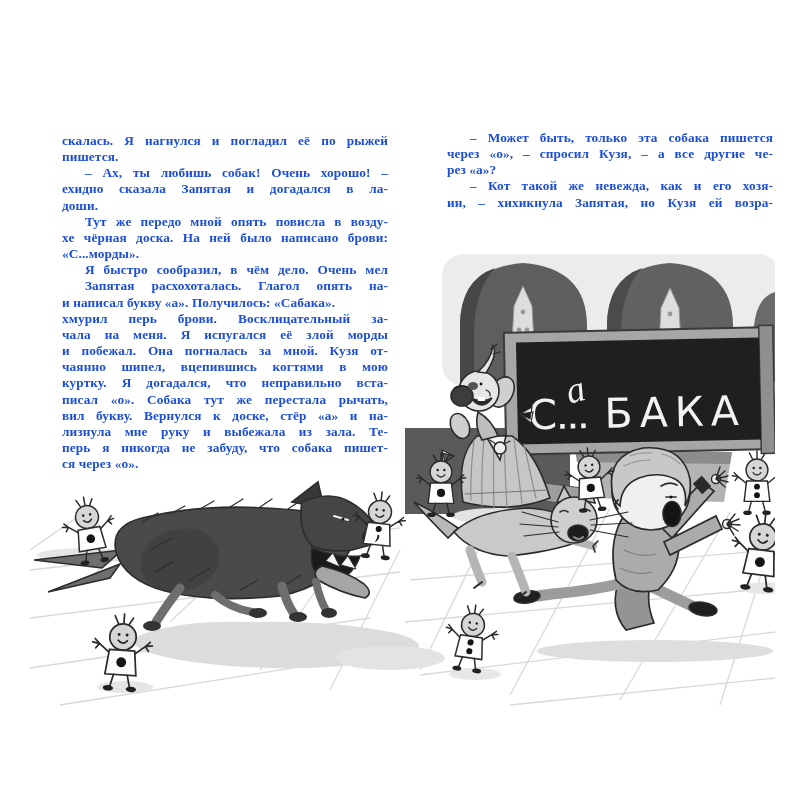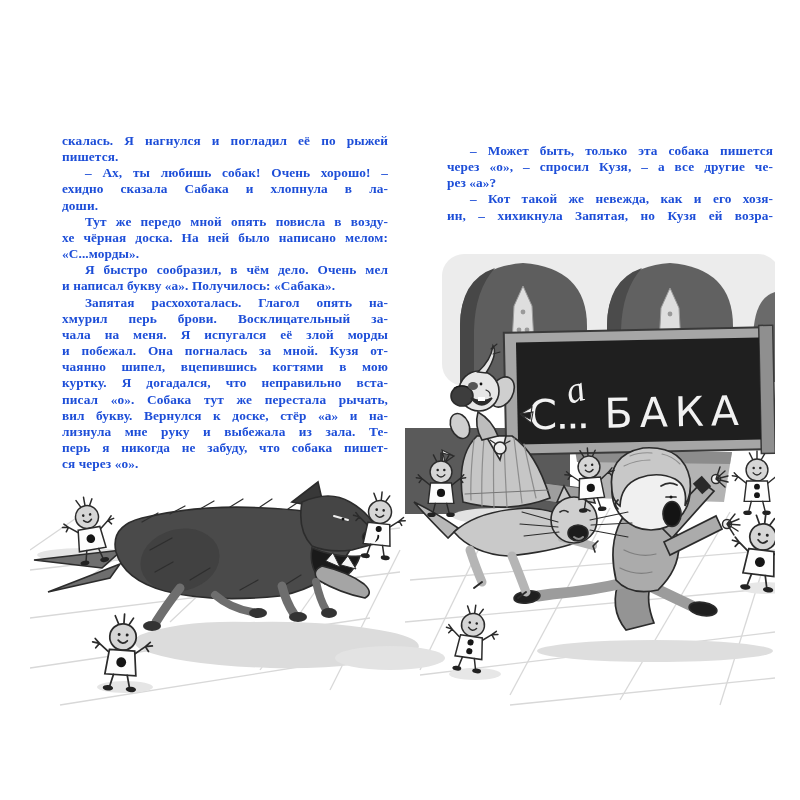--- a/index.html
+++ b/index.html
@@ -2,43 +2,43 @@
 <html><head>
 <meta charset="utf-8">
 <style>
   html,body{margin:0;padding:0;}
   body{width:800px;height:800px;background:#ffffff;position:relative;overflow:hidden;
        font-family:"Liberation Serif",serif;}
   .stage{position:absolute;inset:0;background:#ffffff;}
   .textcol{position:absolute;width:326px;font-weight:700;font-size:13.3px;
            line-height:16.15px;color:#1d4ed8;letter-spacing:0.1px;}
   #left-text{left:62px;top:133px;}
-  #right-text{left:447px;top:143px;}
+  #right-text{left:447px;top:130px;}
   .line{text-align:justify;text-align-last:justify;}
   .line.end{text-align-last:left;}
   .line.ind{text-indent:23px;}
   #illustration{position:absolute;left:30px;top:250px;}
 </style>
 </head>
 <body>
 
 <div class="stage">
 
   <div class="textcol" id="left-text">
       <div class="line">скалась. Я нагнулся и погладил её по рыжей</div>
       <div class="line end">пишется.</div>
       <div class="line ind">– Ах, ты любишь собак! Очень хорошо! –</div>
-      <div class="line">ехидно сказала Сабака и хлопнула в ла-</div>
+      <div class="line">ехидно сказала Запятая и догадался в ла-</div>
       <div class="line end">доши.</div>
       <div class="line ind">Тут же передо мной опять повисла в возду-</div>
-      <div class="line">хе чёрная доска. На ней было написано мелом:</div>
+      <div class="line">хе чёрная доска. На ней было написано брови:</div>
       <div class="line end">«С...морды».</div>
       <div class="line ind">Я быстро сообразил, в чём дело. Очень мел</div>
+      <div class="line ind">Запятая расхохоталась. Глагол опять на-</div>
       <div class="line end">и написал букву «а». Получилось: «Сабака».</div>
-      <div class="line ind">Запятая расхохоталась. Глагол опять на-</div>
       <div class="line">хмурил перь брови. Восклицательный за-</div>
       <div class="line">чала на меня. Я испугался её злой морды</div>
       <div class="line">и побежал. Она погналась за мной. Кузя от-</div>
       <div class="line">чаянно шипел, вцепившись когтями в мою</div>
       <div class="line">куртку. Я догадался, что неправильно вста-</div>
       <div class="line">писал «о». Собака тут же перестала рычать,</div>
       <div class="line">вил букву. Вернулся к доске, стёр «а» и на-</div>
       <div class="line">лизнула мне руку и выбежала из зала. Те-</div>
       <div class="line">перь я никогда не забуду, что собака пишет-</div>
       <div class="line end">ся через «о».</div>

